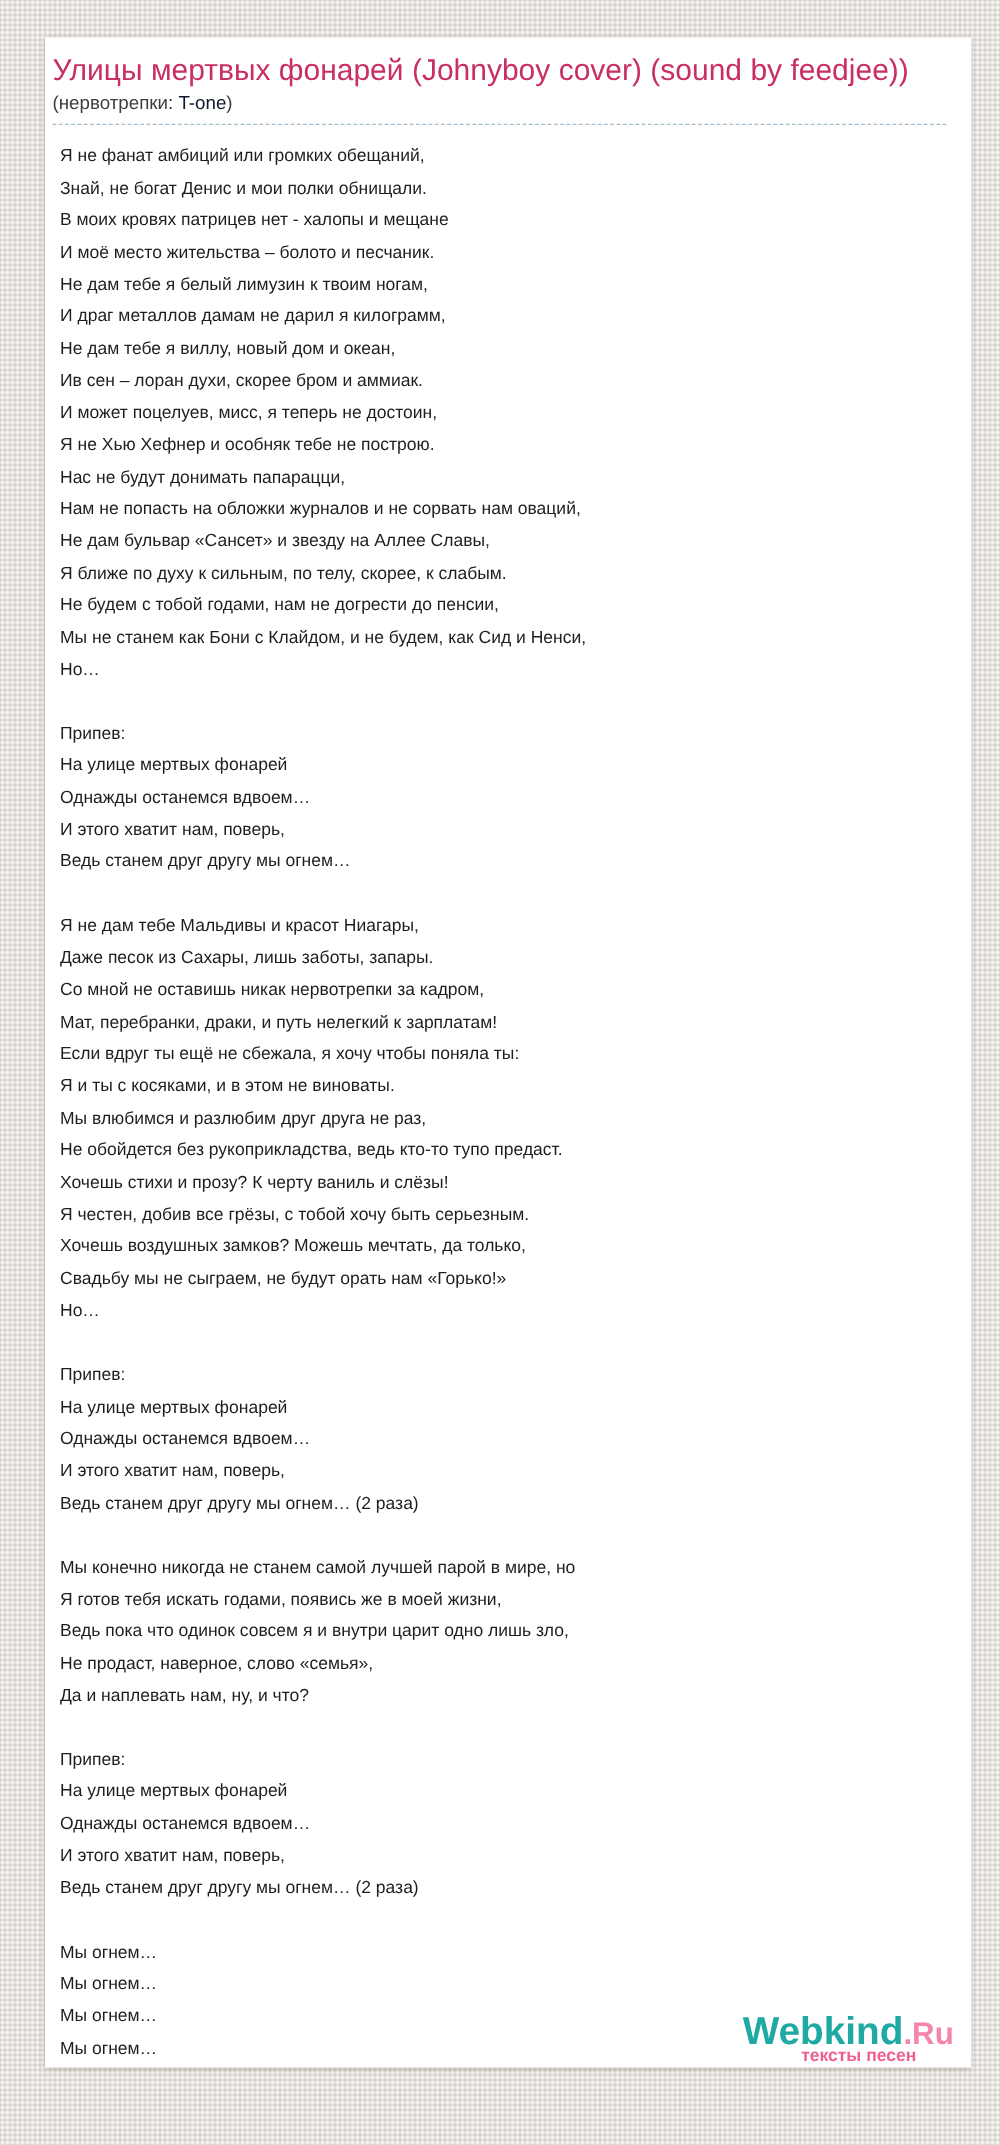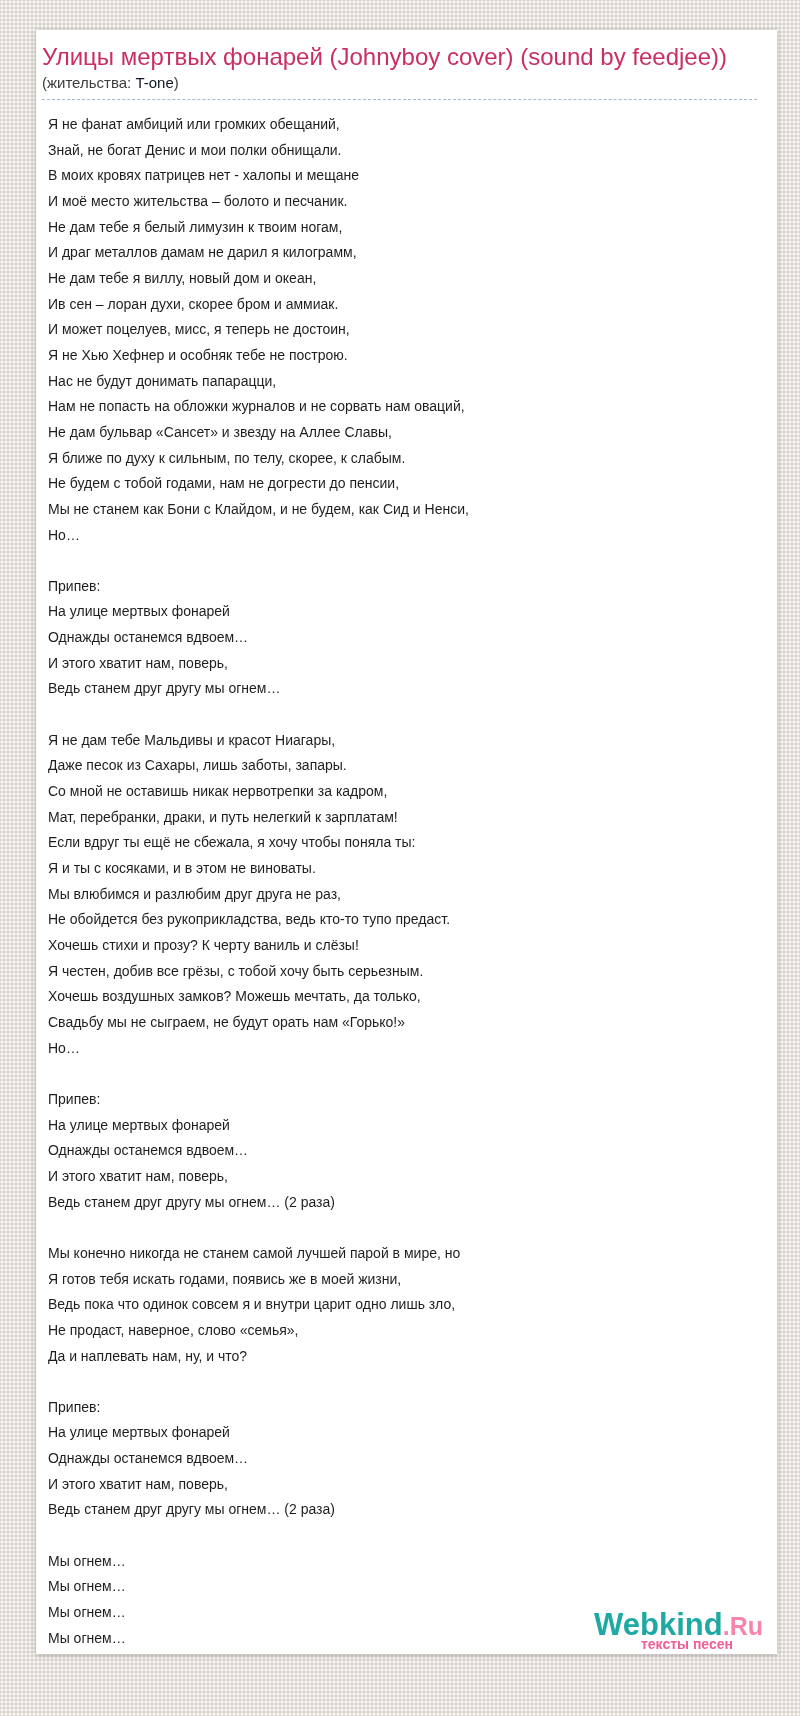--- a/index.html
+++ b/index.html
@@ -91,21 +91,21 @@
 </head>
 <body>
 
 <div class="page-bg">
   <div class="card">
     <div class="card-content">
 
       <h1 class="page-title">Улицы мертвых фонарей (Johnyboy cover) (sound by feedjee))</h1>
 
       <div class="artist-line">
-        <span>(жительства: </span><span class="artist-link">T-one</span><span>)</span>
+        <span>(нервотрепки: </span><span class="artist-link">T-one</span><span>)</span>
       </div>
 
       <div class="dashed-separator"></div>
 
       <div class="lyrics">Я не фанат амбиций или громких обещаний,
 Знай, не богат Денис и мои полки обнищали.
 В моих кровях патрицев нет - халопы и мещане
 И моё место жительства – болото и песчаник.
 Не дам тебе я белый лимузин к твоим ногам,
 И драг металлов дамам не дарил я килограмм,

